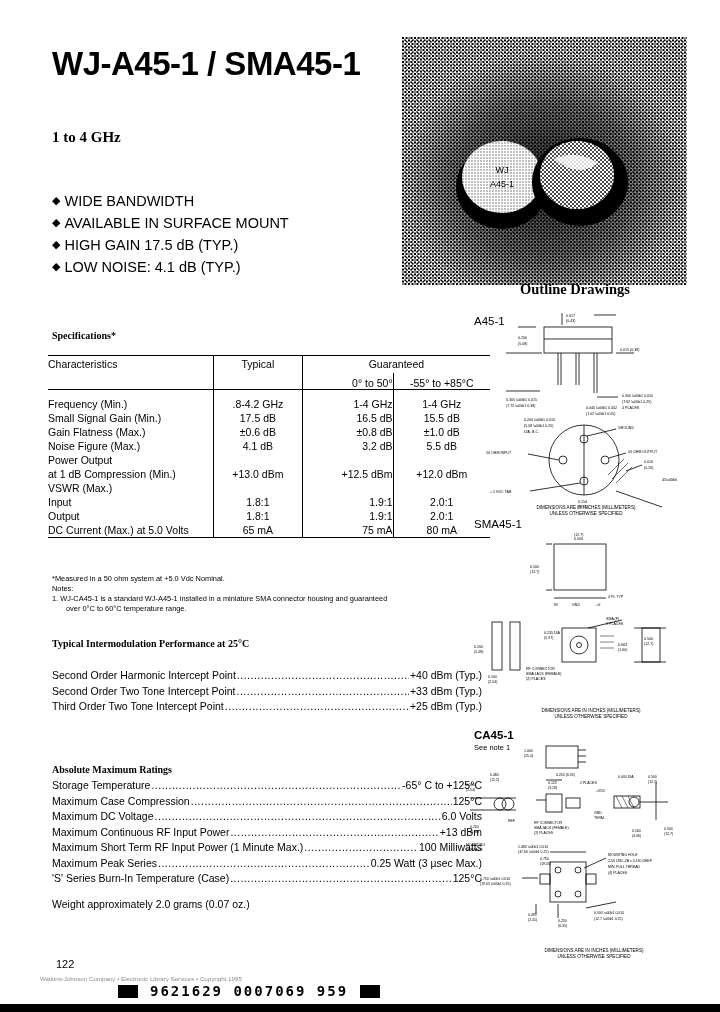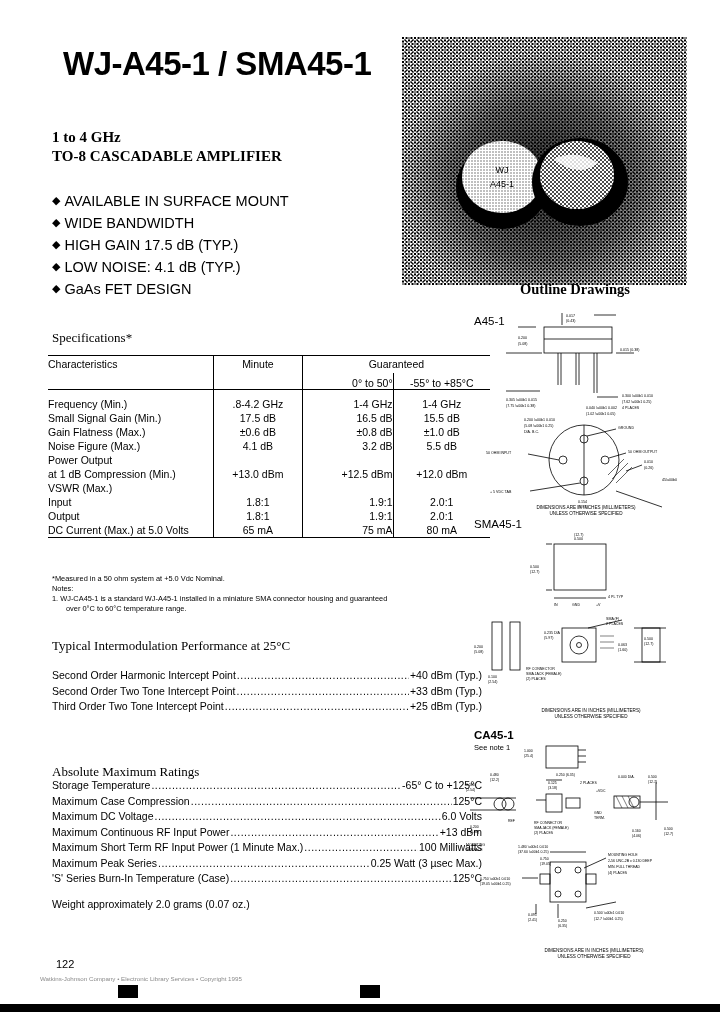--- a/index.html
+++ b/index.html
@@ -18,21 +18,20 @@
   }
 
   
   .title {
     position:absolute; left:52px; top:45px;
     font-family:"Liberation Sans", sans-serif;
     font-weight:bold;
     font-size:33px;
     letter-spacing:-0.5px;
     white-space:nowrap;
-    margin-left:11px;
   }
   .subtitle {
     position:absolute; left:52px; top:128px;
     font-family:"Liberation Serif", serif;
     font-weight:bold;
     font-size:15px;
     line-height:19px;
   }
   .features {
     position:absolute; left:52px; top:190px;
@@ -47,22 +46,22 @@
     position:absolute; left:402px; top:37px;
     width:285px; height:248px;
     overflow:hidden;
     background:#111;
   }
   .photo svg { display:block; }
 
   
   .h-serif {
     font-family:"Liberation Serif", serif;
-    font-weight:normal;
-    font-size:13px;
+    font-weight:bold;
+    font-size:10px;
   }
   #spec-heading { position:absolute; left:52px; top:330px; }
   #intermod-heading { position:absolute; left:52px; top:638px; }
   #abs-heading { position:absolute; left:52px; top:748px;margin-top:16px; }
   #outline-heading {
     position:absolute; left:520px; top:281px;
     font-family:"Liberation Serif", serif;
     font-weight:bold; font-size:14.5px;
   }
 
@@ -164,29 +163,27 @@
 </style>
 </head>
 <body>
 
 <div class="page">
 
   <div class="title">WJ-A45-1 / SMA45-1</div>
 
   <div class="subtitle">
     <div>1 to 4 GHz</div>
-    <div>TO-8 CASCADABLE AMPLIFIER</div>
   </div>
 
   <div class="features">
+    <div><span class="dia">◆</span><span>WIDE BANDWIDTH</span></div>
     <div><span class="dia">◆</span><span>AVAILABLE IN SURFACE MOUNT</span></div>
-    <div><span class="dia">◆</span><span>WIDE BANDWIDTH</span></div>
     <div><span class="dia">◆</span><span>HIGH GAIN 17.5 dB (TYP.)</span></div>
     <div><span class="dia">◆</span><span>LOW NOISE: 4.1 dB (TYP.)</span></div>
-    <div><span class="dia">◆</span><span>GaAs FET DESIGN</span></div>
   </div>
 
   <div class="photo">
     <svg width="285" height="248" viewBox="0 0 285 248">
       <defs>
         <pattern id="dither" width="4" height="4" patternUnits="userSpaceOnUse">
           <rect width="4" height="4" fill="#fff"></rect>
           <rect x="0" y="0" width="2" height="2" fill="#000"></rect>
           <rect x="2" y="2" width="2" height="2" fill="#000"></rect>
         </pattern>
@@ -217,21 +214,21 @@
     </svg>
   </div>
 
   <div class="h-serif" id="spec-heading">Specifications*</div>
 
   <div class="spec">
     <table>
       <tbody>
           <tr class="hd rule-top">
         <td class="c-char" rowspan="2" style="vertical-align:top;padding-top:2px;">Characteristics</td>
-        <td class="c-typ vline" rowspan="2" style="vertical-align:top;padding-top:2px;">Minute</td>
+        <td class="c-typ vline" rowspan="2" style="vertical-align:top;padding-top:2px;">Typical</td>
         <td class="hd-guar vline" colspan="2" style="vertical-align:top;padding-top:2px;">Guaranteed</td>
       </tr>
       <tr class="hd">
         <td class="c-g1 vline" style="vertical-align:bottom;">0° to 50°</td>
         <td class="c-g2 vline" style="vertical-align:bottom;">-55° to +85°C</td>
       </tr>
       <tr class="spacer rule-top">
         <td></td>
             <td class="vline"></td>
             <td class="vline"></td>
@@ -598,15 +595,16 @@
   </div>
   <div style="position:absolute;left:486px;top:948px;font-size:4.6px;line-height:6px;width:216px;text-align:center;">
     <div>DIMENSIONS ARE IN INCHES (MILLIMETERS)</div>
     <div>UNLESS OTHERWISE SPECIFIED</div>
   </div>
 
   <div id="page-number">122</div>
   <div id="copyright-line">Watkins-Johnson Company  •  Electronic Library Services  •  Copyright 1995</div>
   <div class="bc-block" id="bc-left"></div>
   <div class="bc-block" id="bc-right"></div>
+  <div id="barcode-digits">9621629 0007069 959</div>
   <div id="bottom-bar"></div>
 
 </div>
 
 </body></html>

